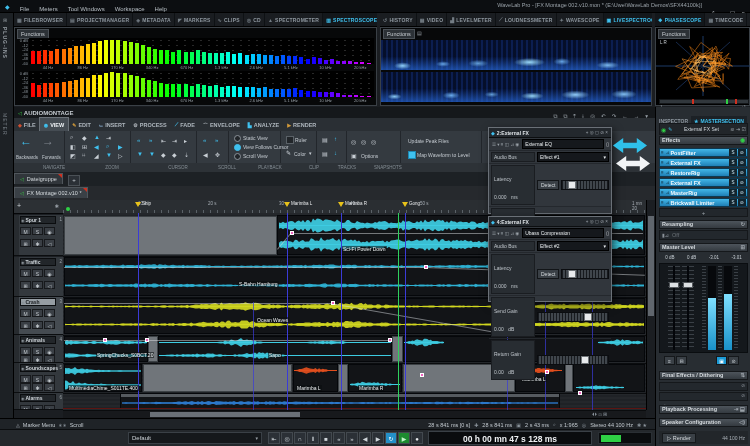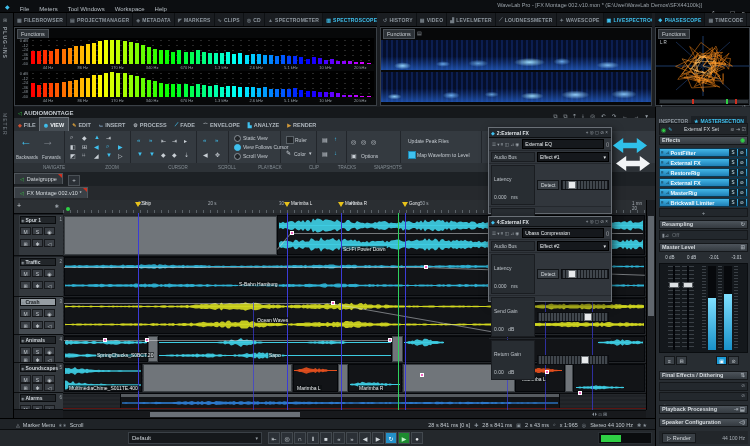--- a/index.html
+++ b/index.html
@@ -1065,18 +1065,19 @@
         <div class="tpbtn" style="left:307px;">Ⅱ</div>
         <div class="tpbtn" style="left:320px;">■</div>
         <div class="tpbtn" style="left:333px;">«</div>
         <div class="tpbtn" style="left:346px;">»</div>
         <div class="tpbtn" style="left:359px;">◀</div>
         <div class="tpbtn" style="left:372px;">▶</div>
         <div class="tpbtn" style="left: 385px; background: rgb(36, 144, 200); color: rgb(255, 255, 255);">↻</div>
         <div class="tpbtn" style="left: 398px; background: rgb(29, 138, 48); color: rgb(191, 245, 200);">▶</div>
         <div class="tpbtn" style="left: 411px; color: rgb(232, 234, 236);">●</div>
       </div>
+    <div class="abs" style="left:428px;top:1px;width:164px;height:14px;background:#0a0c0e;border:1px solid #3a4046;color:#eef1f3;font-size:8.5px;font-weight:bold;text-align:center;line-height:14px;box-sizing:border-box;">00 h 00 mn 47 s 128 ms</div>
     <div class="abs" style="left:598px;top:2px;width:54px;height:12px;background:#0a0c0e;border:1px solid #2a2f34;box-sizing:border-box;">
       <div class="abs" style="left:2px;top:2px;width:20px;height:7px;background:#2fd045;"></div>
     </div>
   </div>
 
 </div>
 
 </body></html>

